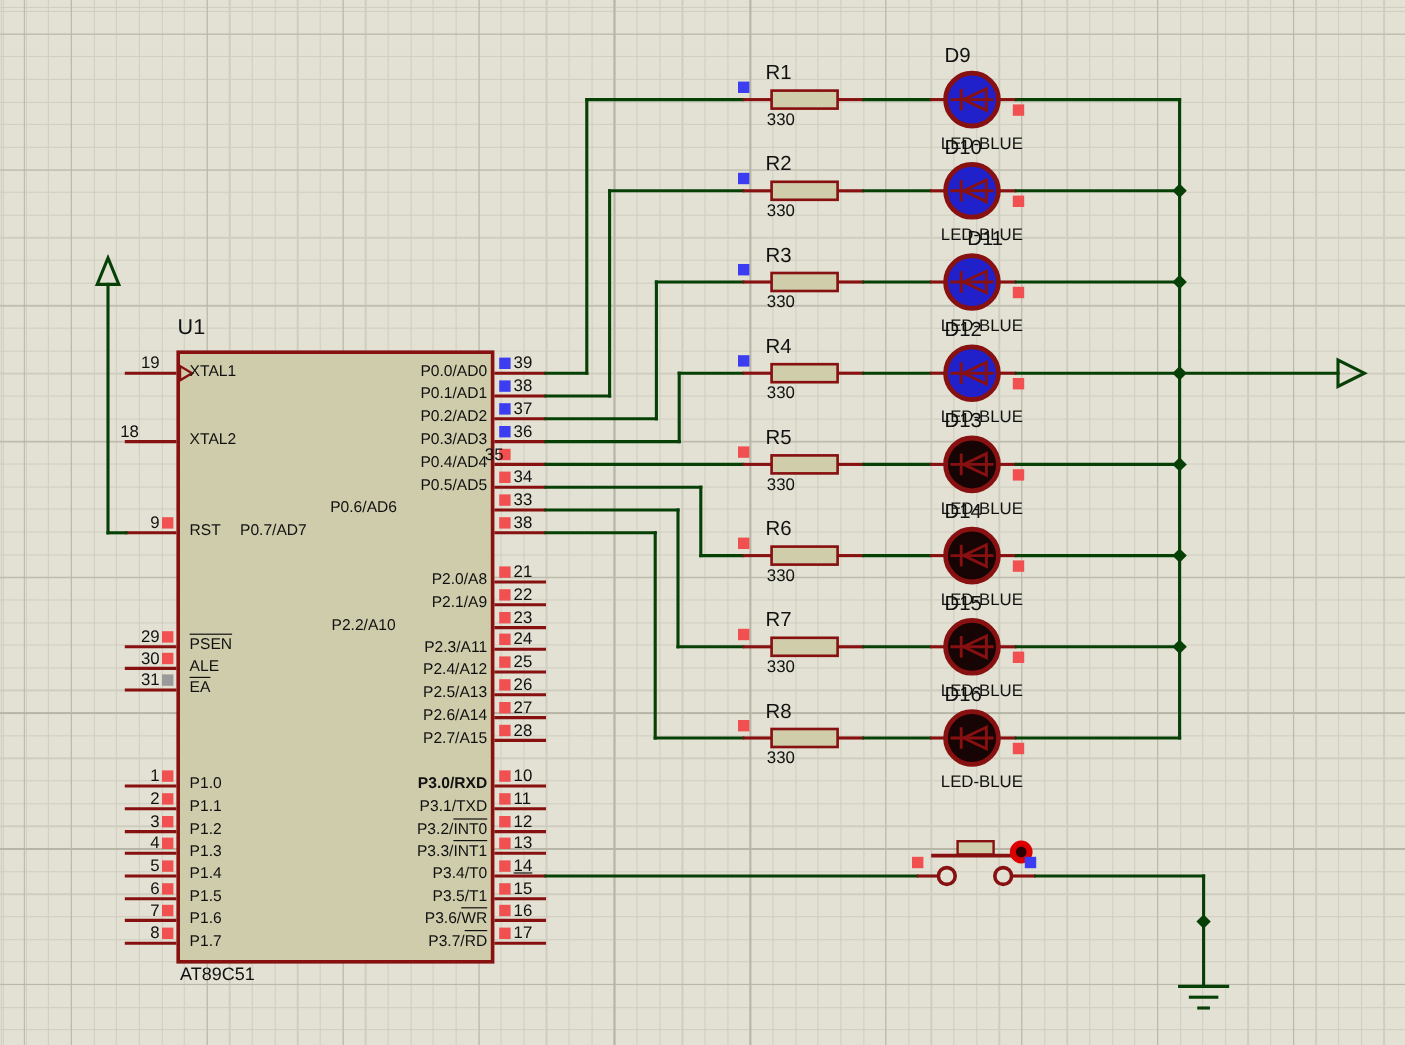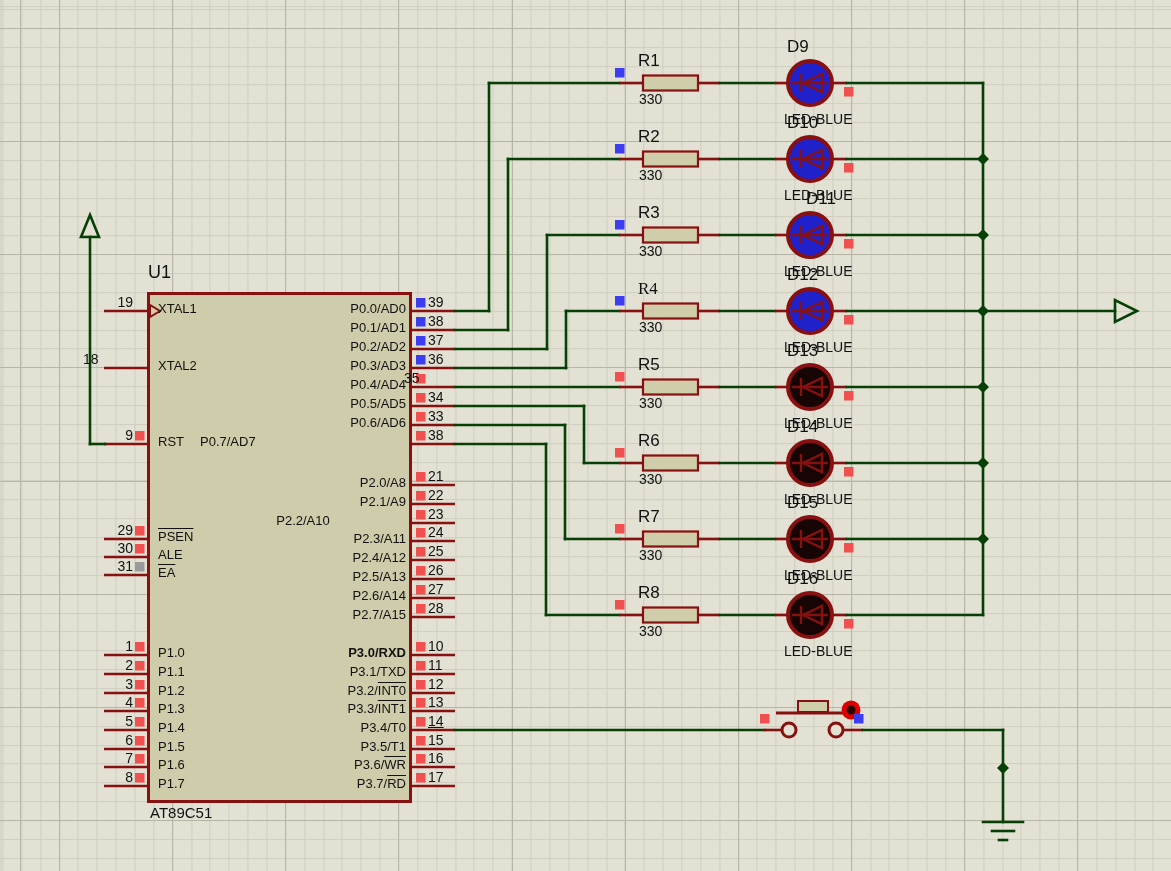--- a/index.html
+++ b/index.html
@@ -260,21 +260,21 @@
       <path d="M997 768 L1003 762 L1009 768 L1003 774 Z" fill="#064006"></path>
       <line x1="983" y1="822" x2="1023" y2="822" stroke="#064006" stroke-width="2.6" stroke-linecap="square"></line>
       <line x1="992" y1="831" x2="1014" y2="831" stroke="#064006" stroke-width="2.6" stroke-linecap="square"></line>
       <line x1="999" y1="840" x2="1007" y2="840" stroke="#064006" stroke-width="2.6" stroke-linecap="square"></line>
     </svg>
   <div class="txt" id="chip-ref">U1</div>
   <div class="txt" id="chip-part">AT89C51</div>
   <div id="dyn">
       <div class="txt pnum" style="left: 83px; top: 295px; width: 50px; text-align: right;">19</div>
       <div class="txt pname" style="left: 158px; top: 302px;"><span>XTAL1</span><span class="ov"></span></div>
-      <div class="txt pnum" style="left: 83px; top: 352px; width: 50px; text-align: left;">18</div>
+      <div class="txt pnum" style="left: 83px; top: 352px; width: 50px; text-align: center;">18</div>
       <div class="txt pname" style="left: 158px; top: 359px;"><span>XTAL2</span><span class="ov"></span></div>
       <div class="txt pnum" style="left: 83px; top: 428px; width: 50px; text-align: right;">9</div>
       <div class="txt pname" style="left: 158px; top: 435px;"><span>RST</span><span class="ov"></span></div>
       <div class="txt pnum" style="left: 83px; top: 523px; width: 50px; text-align: right;">29</div>
       <div class="txt pname" style="left: 158px; top: 530px;"><span></span><span class="ov">PSEN</span></div>
       <div class="txt pnum" style="left: 83px; top: 541px; width: 50px; text-align: right;">30</div>
       <div class="txt pname" style="left: 158px; top: 548px;"><span>ALE</span><span class="ov"></span></div>
       <div class="txt pnum" style="left: 83px; top: 559px; width: 50px; text-align: right;">31</div>
       <div class="txt pname" style="left: 158px; top: 566px;"><span></span><span class="ov">EA</span></div>
       <div class="txt pnum" style="left: 83px; top: 639px; width: 50px; text-align: right;">1</div>
@@ -299,21 +299,21 @@
       <div class="txt pname" style="left: 200px; top: 321px; width: 206px; text-align: right;"><span>P0.1/AD1</span><span class="ov"></span></div>
       <div class="txt pnum" style="left: 428px; top: 333px;">37</div>
       <div class="txt pname" style="left: 200px; top: 340px; width: 206px; text-align: right;"><span>P0.2/AD2</span><span class="ov"></span></div>
       <div class="txt pnum" style="left: 428px; top: 352px;">36</div>
       <div class="txt pname" style="left: 200px; top: 359px; width: 206px; text-align: right;"><span>P0.3/AD3</span><span class="ov"></span></div>
       <div class="txt pnum" style="left: 404px; top: 371px;">35</div>
       <div class="txt pname" style="left: 200px; top: 378px; width: 206px; text-align: right;"><span>P0.4/AD4</span><span class="ov"></span></div>
       <div class="txt pnum" style="left: 428px; top: 390px;">34</div>
       <div class="txt pname" style="left: 200px; top: 397px; width: 206px; text-align: right;"><span>P0.5/AD5</span><span class="ov"></span></div>
       <div class="txt pnum" style="left: 428px; top: 409px;">33</div>
-      <div class="txt pname" style="left: 200px; top: 416px; width: 206px; text-align: right;"><span>P0.6/AD6</span><span class="ov"></span></div>
+      <div class="txt pname" style="left: 200px; top: 416px; width: 206px; text-align: center;"><span>P0.6/AD6</span><span class="ov"></span></div>
       <div class="txt pnum" style="left: 428px; top: 428px;">38</div>
       <div class="txt pname" style="left: 200px; top: 435px; width: 206px; "><span>P0.7/AD7</span><span class="ov"></span></div>
       <div class="txt pnum" style="left: 428px; top: 469px;">21</div>
       <div class="txt pname" style="left: 200px; top: 476px; width: 206px; text-align: right;"><span>P2.0/A8</span><span class="ov"></span></div>
       <div class="txt pnum" style="left: 428px; top: 488px;">22</div>
       <div class="txt pname" style="left: 200px; top: 495px; width: 206px; text-align: right;"><span>P2.1/A9</span><span class="ov"></span></div>
       <div class="txt pnum" style="left: 428px; top: 507px;">23</div>
       <div class="txt pname" style="left: 200px; top: 514px; width: 206px; text-align: center;"><span>P2.2/A10</span><span class="ov"></span></div>
       <div class="txt pnum" style="left: 428px; top: 525px;">24</div>
       <div class="txt pname" style="left: 200px; top: 532px; width: 206px; text-align: right;"><span>P2.3/A11</span><span class="ov"></span></div>
@@ -340,21 +340,21 @@
       <div class="txt pnum" style="left: 428px; top: 751px;">16</div>
       <div class="txt pname" style="left: 200px; top: 758px; width: 206px; text-align: right;"><span>P3.6/</span><span class="ov">WR</span></div>
       <div class="txt pnum" style="left: 428px; top: 770px;">17</div>
       <div class="txt pname" style="left: 200px; top: 777px; width: 206px; text-align: right;"><span>P3.7/</span><span class="ov">RD</span></div>
       <div class="txt ref" style="left: 638px; top: 52px;">R1</div>
       <div class="txt val" style="left: 639px; top: 92px;">330</div>
       <div class="txt ref" style="left: 638px; top: 128px;">R2</div>
       <div class="txt val" style="left: 639px; top: 168px;">330</div>
       <div class="txt ref" style="left: 638px; top: 204px;">R3</div>
       <div class="txt val" style="left: 639px; top: 244px;">330</div>
-      <div class="txt ref" style="left: 638px; top: 280px; font-family: Liberation Serif, serif;">R4</div>
+      <div class="txt ref" style="left: 638px; top: 280px;">R4</div>
       <div class="txt val" style="left: 639px; top: 320px;">330</div>
       <div class="txt ref" style="left: 638px; top: 356px;">R5</div>
       <div class="txt val" style="left: 639px; top: 396px;">330</div>
       <div class="txt ref" style="left: 638px; top: 432px;">R6</div>
       <div class="txt val" style="left: 639px; top: 472px;">330</div>
       <div class="txt ref" style="left: 638px; top: 508px;">R7</div>
       <div class="txt val" style="left: 639px; top: 548px;">330</div>
       <div class="txt ref" style="left: 638px; top: 584px;">R8</div>
       <div class="txt val" style="left: 639px; top: 624px;">330</div>
       <div class="txt ref" style="left: 787px; top: 38px;">D9</div>

